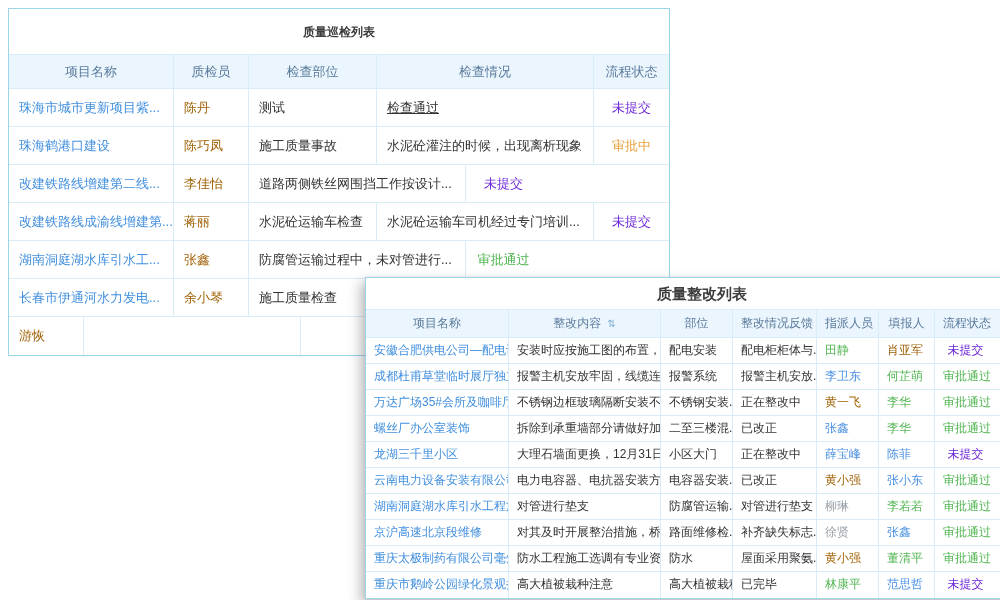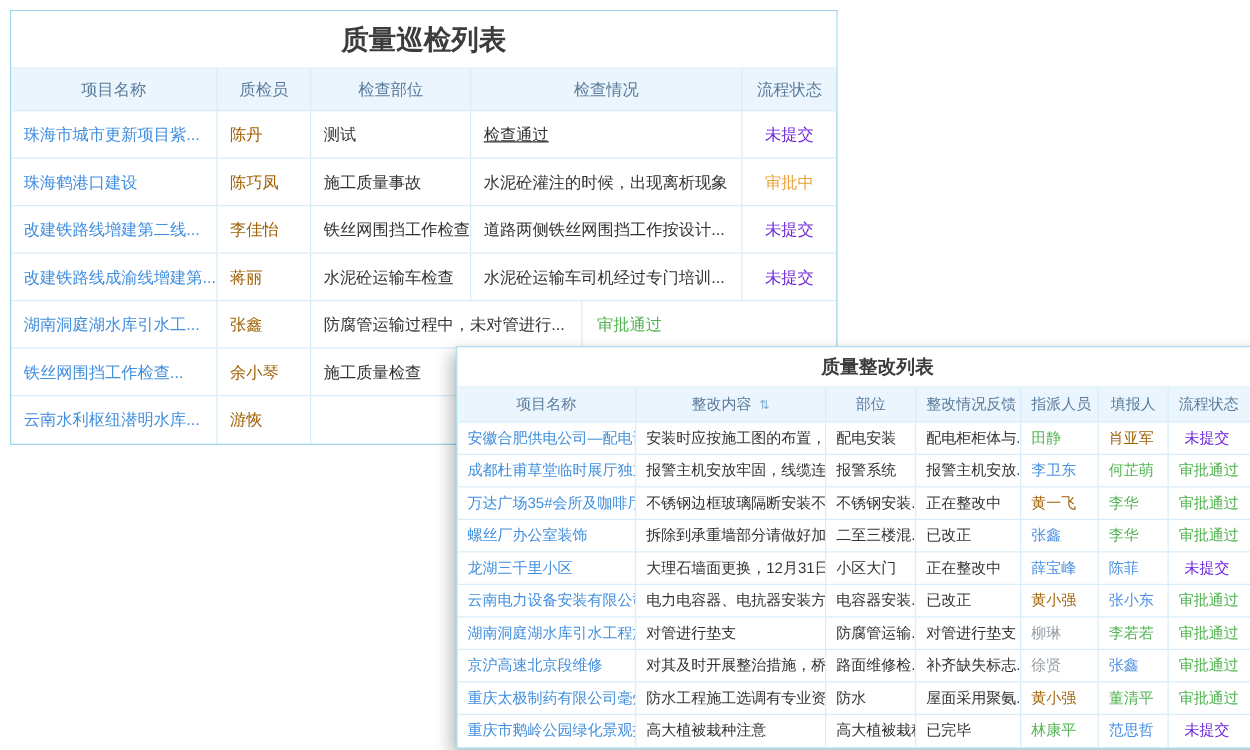--- a/index.html
+++ b/index.html
@@ -23,21 +23,21 @@
     border:1px solid var(--outer);
   }
   #t1{left:8px;top:8px;width:662px;z-index:1}
   #t2{left:365px;top:277px;width:674px;z-index:2;
       box-shadow:-5px 5px 12px rgba(0,0,0,0.25), 0 0 3px rgba(0,0,0,0.08)}
   .title{
     text-align:center;font-weight:bold;color:#3c3c3c;
     border-bottom:1px solid var(--line);
     background:#fff;
   }
-  #t1 .title{height:46px;line-height:46px;font-size:22px}
+  #t1 .title{height:46px;line-height:46px;font-size:12px}
   #t2 .title{height:32px;line-height:32px;font-size:15px}
   .row{display:flex;border-bottom:1px solid var(--line)}
   .card .row:last-child{border-bottom:none}
   .thead{background:var(--hbg);color:var(--htext)}
   .cell{
     flex:0 0 auto;
     overflow:hidden;white-space:nowrap;
     border-right:1px solid var(--line);
     padding:0 10px;
   }
@@ -95,50 +95,48 @@
       <div class="cell ca link">珠海鹤港口建设</div>
       <div class="cell cb" data-color="orange">陈巧凤</div>
       <div class="cell cc">施工质量事故</div>
       <div class="cell cd">水泥砼灌注的时候，出现离析现象</div>
       <div class="cell ce status" data-color="orange">审批中</div>
     </div>
 
     <div class="row">
       <div class="cell ca link">改建铁路线增建第二线...</div>
       <div class="cell cb" data-color="orange">李佳怡</div>
-      <div class="cell cc">铁丝网围挡工作检查</div>
       <div class="cell cd">道路两侧铁丝网围挡工作按设计...</div>
       <div class="cell ce status" data-color="blue">未提交</div>
     </div>
 
     <div class="row">
       <div class="cell ca link">改建铁路线成渝线增建第...</div>
       <div class="cell cb" data-color="orange">蒋丽</div>
       <div class="cell cc">水泥砼运输车检查</div>
       <div class="cell cd">水泥砼运输车司机经过专门培训...</div>
       <div class="cell ce status" data-color="blue">未提交</div>
     </div>
 
     <div class="row">
       <div class="cell ca link">湖南洞庭湖水库引水工...</div>
       <div class="cell cb" data-color="orange">张鑫</div>
       <div class="cell cd">防腐管运输过程中，未对管进行...</div>
       <div class="cell ce status" data-color="green">审批通过</div>
     </div>
 
     <div class="row">
-      <div class="cell ca link">铁丝网围挡工作检查...</div>
+      <div class="cell ca link">长春市伊通河水力发电...</div>
       <div class="cell cb" data-color="orange">余小琴</div>
       <div class="cell cc">施工质量检查</div>
       <div class="cell cd"></div>
       <div class="cell ce status" data-color=""></div>
     </div>
 
     <div class="row">
-      <div class="cell ca link">云南水利枢纽潜明水库...</div>
       <div class="cell cb" data-color="orange">游恢</div>
       <div class="cell cd"></div>
       <div class="cell ce status" data-color=""></div>
     </div>
   </section>
 
   <section class="card" id="t2">
     <div class="title">质量整改列表</div>
 
     <div class="row thead">

